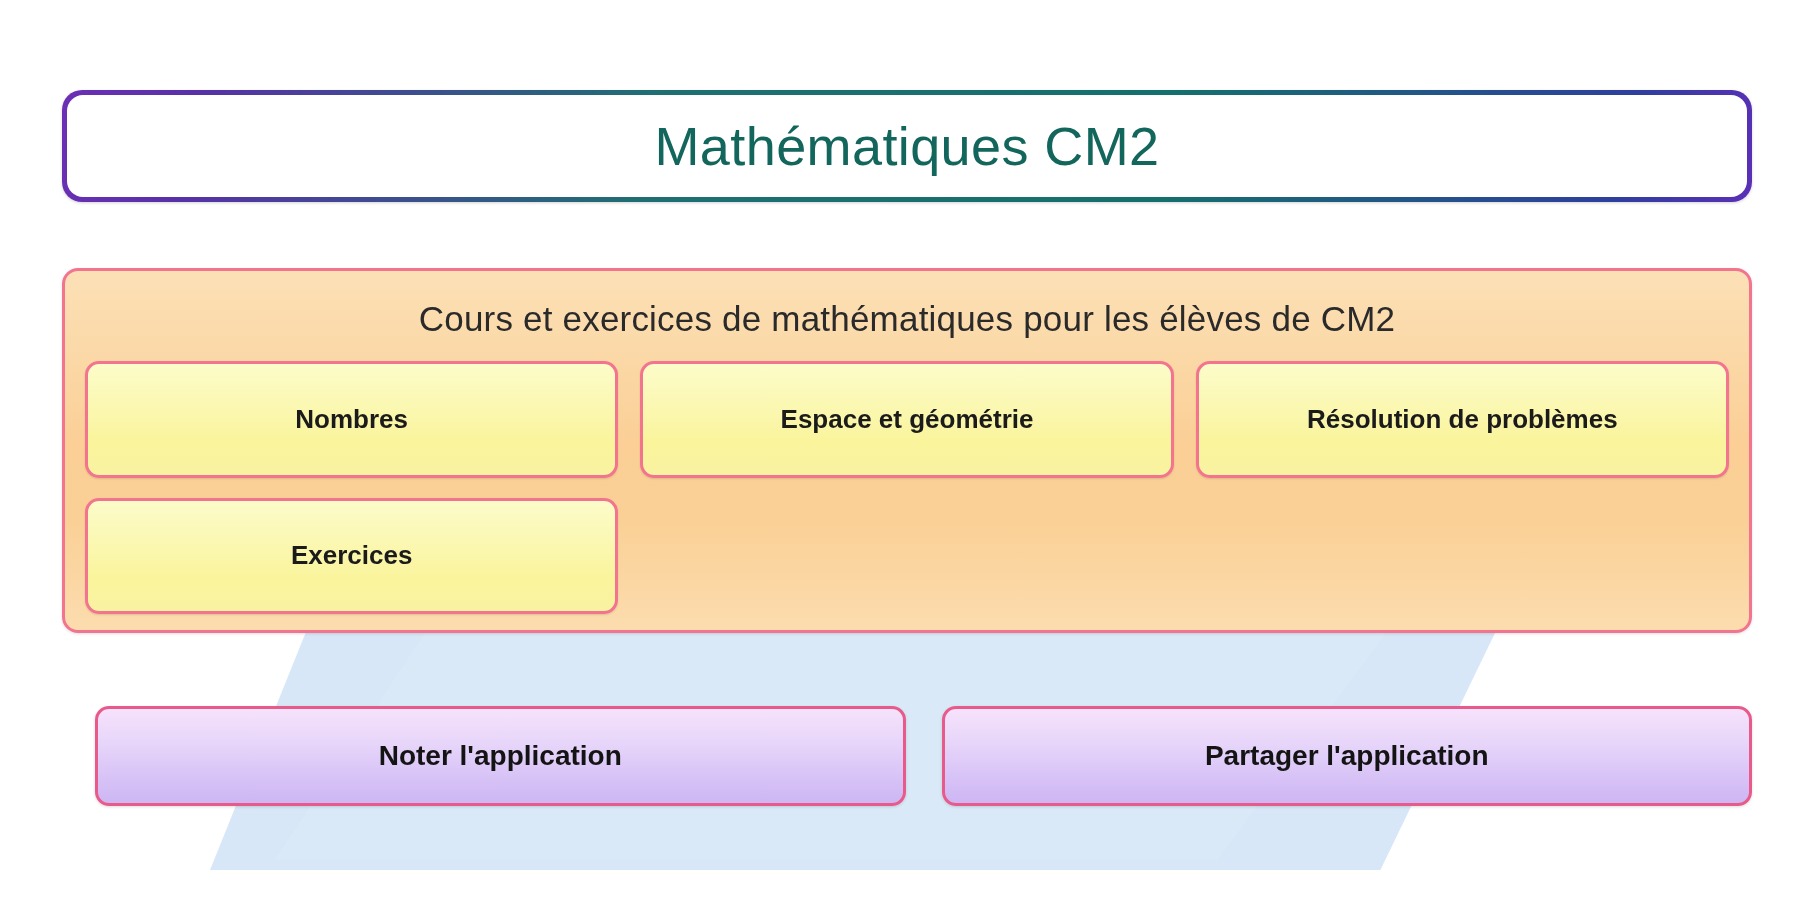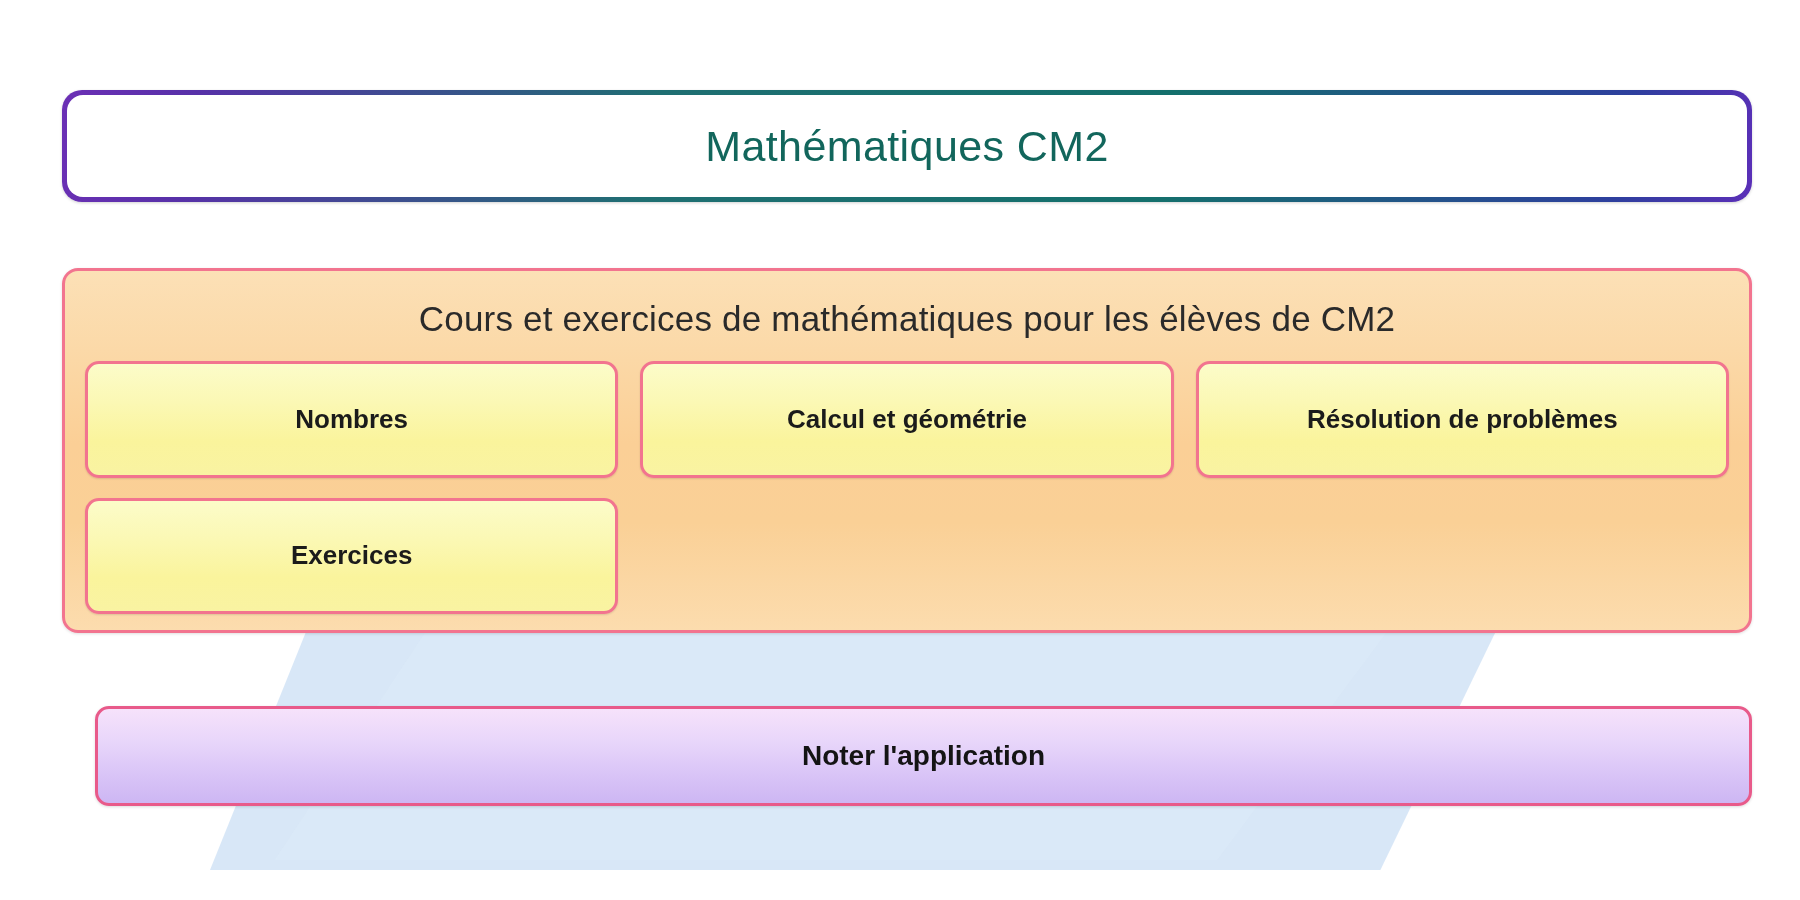--- a/index.html
+++ b/index.html
@@ -65,21 +65,21 @@
   .header-inner {
     width: 100%;
     height: 100%;
     background: #ffffff;
     border-radius: 16px;
     display: flex;
     align-items: center;
     justify-content: center;
   }
   .app-title {
-    font-size: 43px;
+    font-size: 54px;
     font-weight: 400;
     color: #12665c;
     letter-spacing: 0.4px;
   }
 
   
   .main-panel {
     position: absolute;
     left: 62px;
     top: 268px;
@@ -168,31 +168,34 @@
     </div>
 
     <div class="main-panel">
       <div class="subtitle">Cours et exercices de mathématiques pour les élèves de CM2</div>
 
       <div class="btn-grid">
         <div class="cat-btn">
           <span>Nombres</span>
         </div>
         <div class="cat-btn">
-          <span>Calcul et géométrie</span>
+          <span>Espace et géométrie</span>
         </div>
         <div class="cat-btn">
           <span>Résolution de problèmes</span>
         </div>
         <div class="cat-btn">
           <span>Exercices</span>
         </div>
       </div>
     </div>
 
     <div class="bottom-row">
       <div class="action-btn">
         <span>Noter l'application</span>
       </div>
+      <div class="action-btn">
+        <span>Partager l'application</span>
+      </div>
     </div>
 
   </div>
 </div>
 
 </body></html>

